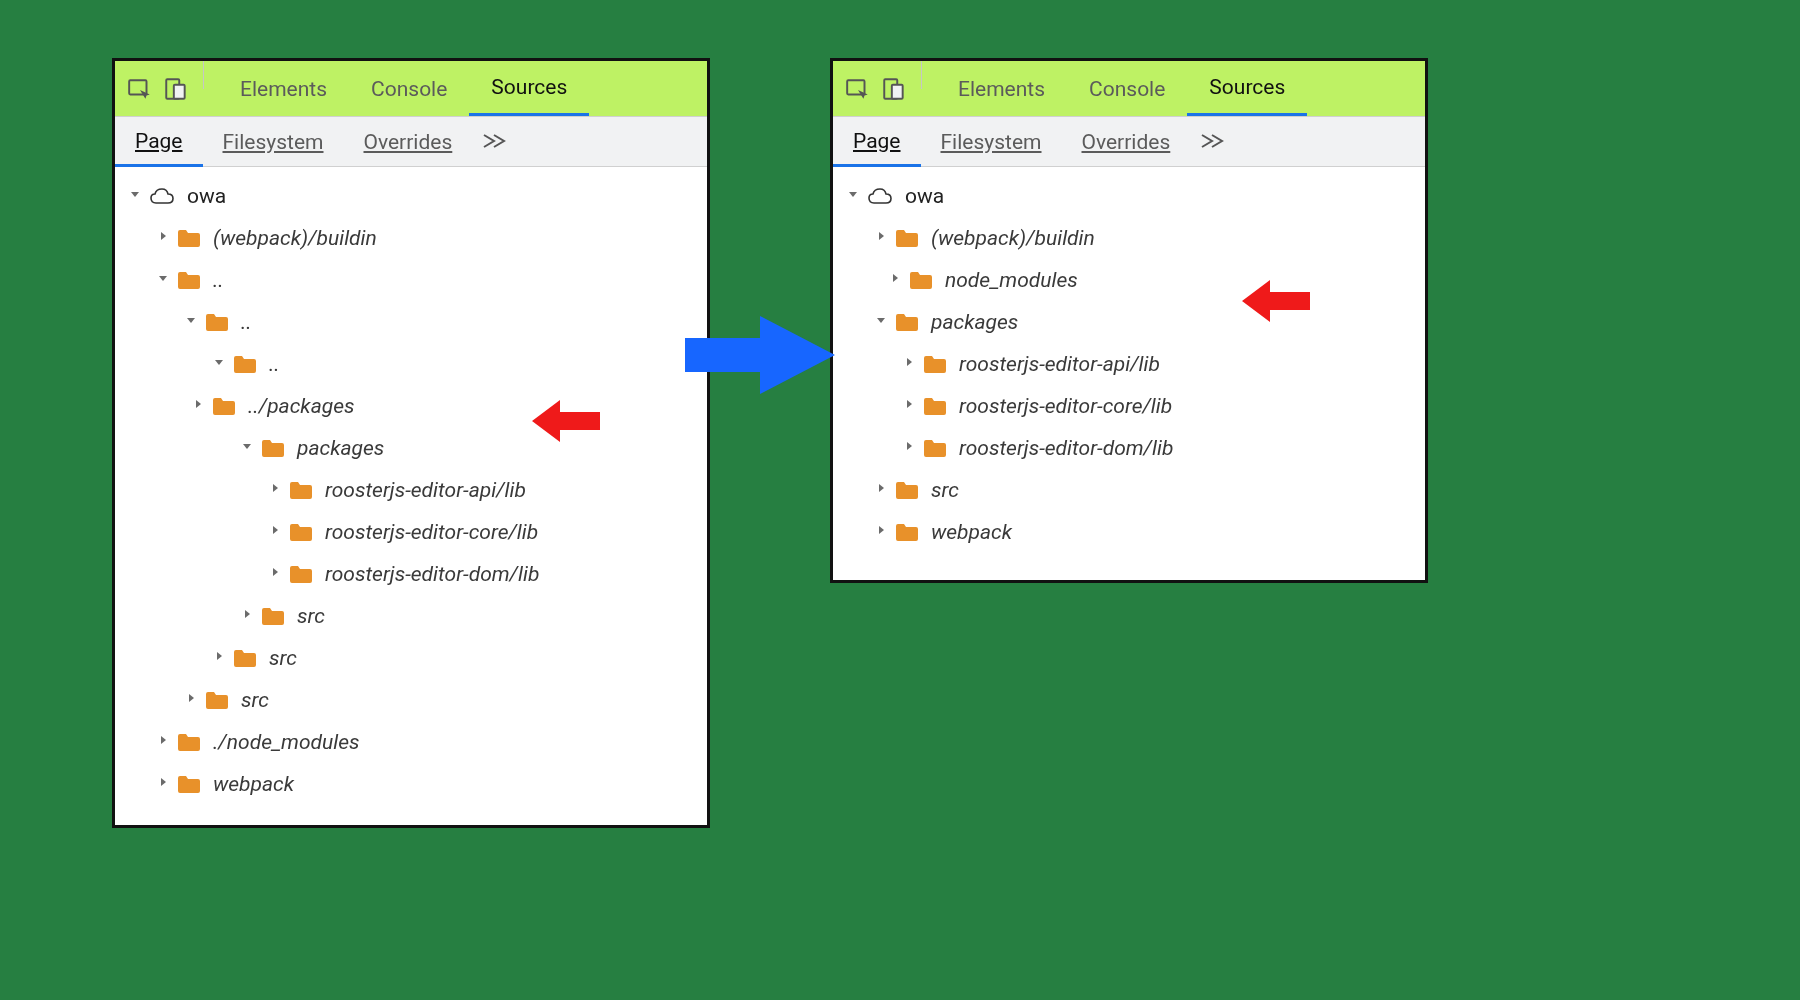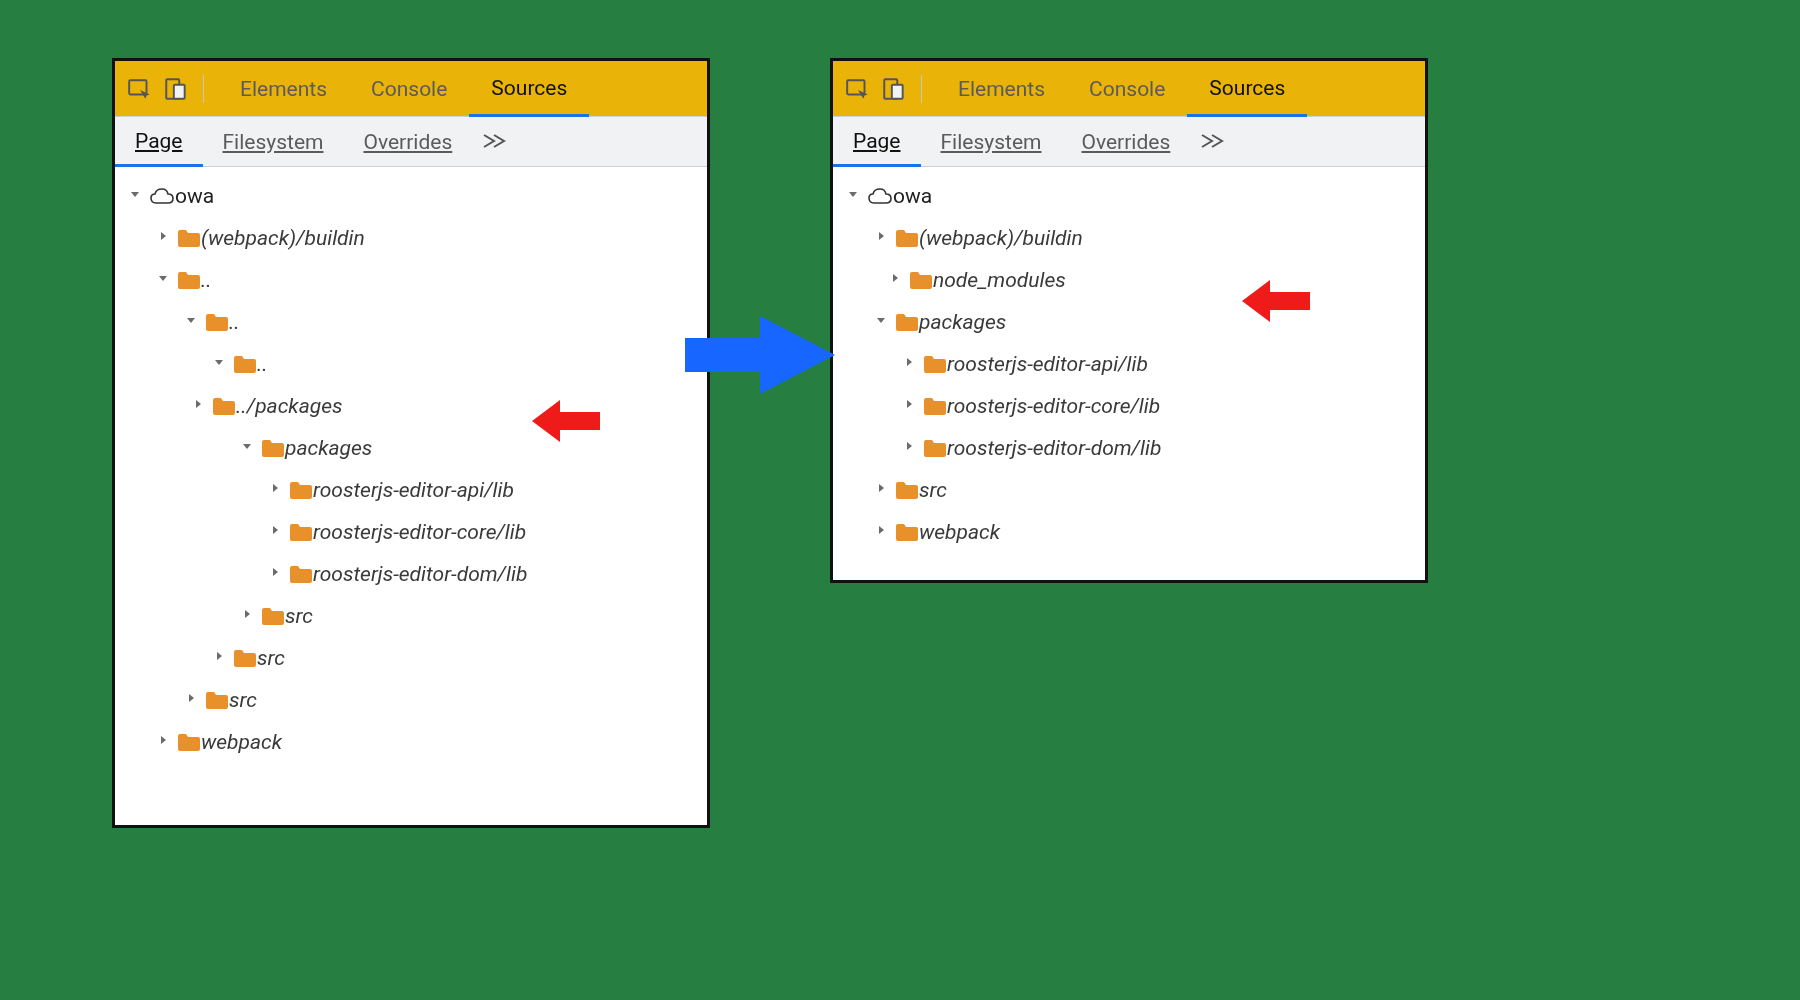--- a/index.html
+++ b/index.html
@@ -17,23 +17,22 @@
     background: #fff;
     border: 3px solid #111;
     display: flex;
     flex-direction: column;
   }
   .panel-left { left: 112px; top: 58px; width: 598px; height: 770px; }
   .panel-right { left: 830px; top: 58px; width: 598px; height: 525px; }
 
   .tabrow {
     display: flex;
-    align-items: center;
     height: 56px;
-    background: #eab308;
+    background: #bef264;
     border-bottom: 1px solid #d0d0d0;
     padding: 0 10px 0 12px;
     gap: 0;
     color: #5b5b5b;
   }
   .tabrow .iconslot { display:flex; align-items:center; gap:10px; padding-right:8px;}
   .tabrow .divider { width:1px; height:28px; background:#c6c6c6; margin:0 14px 0 6px;}
   .tabrow .tab { padding: 0 22px; height:100%; display:flex; align-items:center; cursor:pointer; color:#5b5b5b; }
   .tabrow .tab.active { color:#111; border-bottom: 3px solid #1a73e8; margin-bottom:-1px; font-weight: 400;}
 
@@ -54,21 +53,21 @@
   .row {
     display:flex; align-items:center; height:42px; white-space:nowrap;
     cursor: pointer;
     font-size: 21px;
     color:#333;
   }
   .row .twist {
     width:16px; height:16px; display:inline-block; margin-right:4px;
     color:#6b6b6b;
   }
-  .row .lbl { margin-left:0; }
+  .row .lbl { margin-left:12px; }
   .row.it .lbl { font-style: italic; color:#3a3a3a; }
   .row.normal .lbl { font-style: normal; color:#222; }
 
   .twist svg { display:block; }
 
   .ficon { display:inline-flex; width:24px; height:20px; }
   .cloud { display:inline-flex; width:26px; height:20px; }
 
   .arrow-blue {
     position:absolute;
@@ -293,20 +292,33 @@
           <svg width="12" height="12" viewBox="0 0 12 12">
             <path d="M4 2 L9 6 L4 10 Z" fill="#6b6b6b"></path>
           </svg>
         </span>
         <span class="ficon">
           <svg width="24" height="20" viewBox="0 0 24 20">
             <path d="M1 4 Q1 2 3 2 H9 L11 5 H21 Q23 5 23 7 V17 Q23 19 21 19 H3 Q1 19 1 17 Z" fill="#e8912a"></path>
           </svg>
         </span>
         <span class="lbl">src</span>
+      </div>
+      <div class="row it" style="padding-left: 42px;">
+        <span class="twist">
+          <svg width="12" height="12" viewBox="0 0 12 12">
+            <path d="M4 2 L9 6 L4 10 Z" fill="#6b6b6b"></path>
+          </svg>
+        </span>
+        <span class="ficon">
+          <svg width="24" height="20" viewBox="0 0 24 20">
+            <path d="M1 4 Q1 2 3 2 H9 L11 5 H21 Q23 5 23 7 V17 Q23 19 21 19 H3 Q1 19 1 17 Z" fill="#e8912a"></path>
+          </svg>
+        </span>
+        <span class="lbl">./node_modules</span>
       </div>
       <div class="row it" style="padding-left: 42px;">
         <span class="twist">
           <svg width="12" height="12" viewBox="0 0 12 12">
             <path d="M4 2 L9 6 L4 10 Z" fill="#6b6b6b"></path>
           </svg>
         </span>
         <span class="ficon">
           <svg width="24" height="20" viewBox="0 0 24 20">
             <path d="M1 4 Q1 2 3 2 H9 L11 5 H21 Q23 5 23 7 V17 Q23 19 21 19 H3 Q1 19 1 17 Z" fill="#e8912a"></path>

